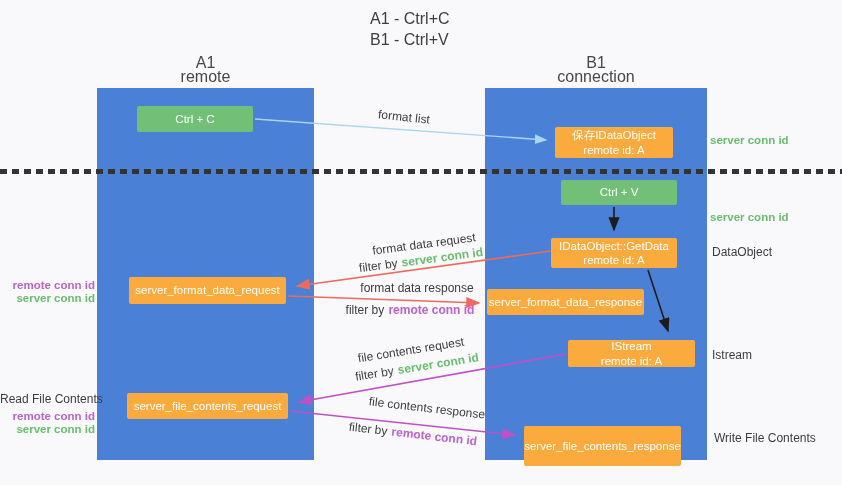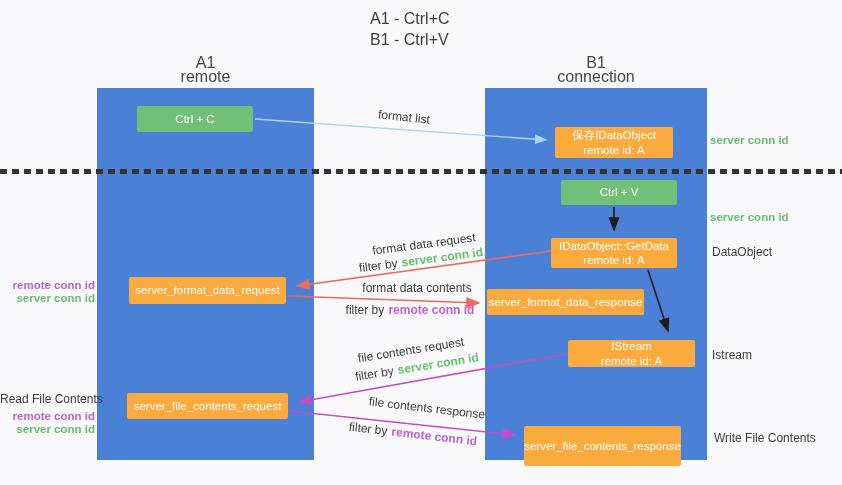--- a/index.html
+++ b/index.html
@@ -169,21 +169,21 @@
     <div>server_file_contents_response</div>
   </div>
 
   <div class="arrow-label" id="lbl-format-list">format list</div>
 
   <div class="arrow-label" id="lbl-format-data-request">format data request</div>
   <div class="arrow-label" id="lbl-filter-server-1">
     <span>filter by</span><span class="green-text filter-colored">server conn id</span>
   </div>
 
-  <div class="arrow-label" id="lbl-format-data-response">format data contents</div>
+  <div class="arrow-label" id="lbl-format-data-response">format data response</div>
   <div class="arrow-label" id="lbl-filter-remote-1">
     <span>filter by</span><span class="purple-text filter-colored">remote conn id</span>
   </div>
 
   <div class="arrow-label" id="lbl-file-contents-request">file contents request</div>
   <div class="arrow-label" id="lbl-filter-server-2">
     <span>filter by</span><span class="green-text filter-colored">server conn id</span>
   </div>
 
   <div class="arrow-label" id="lbl-file-contents-response">file contents response</div>

